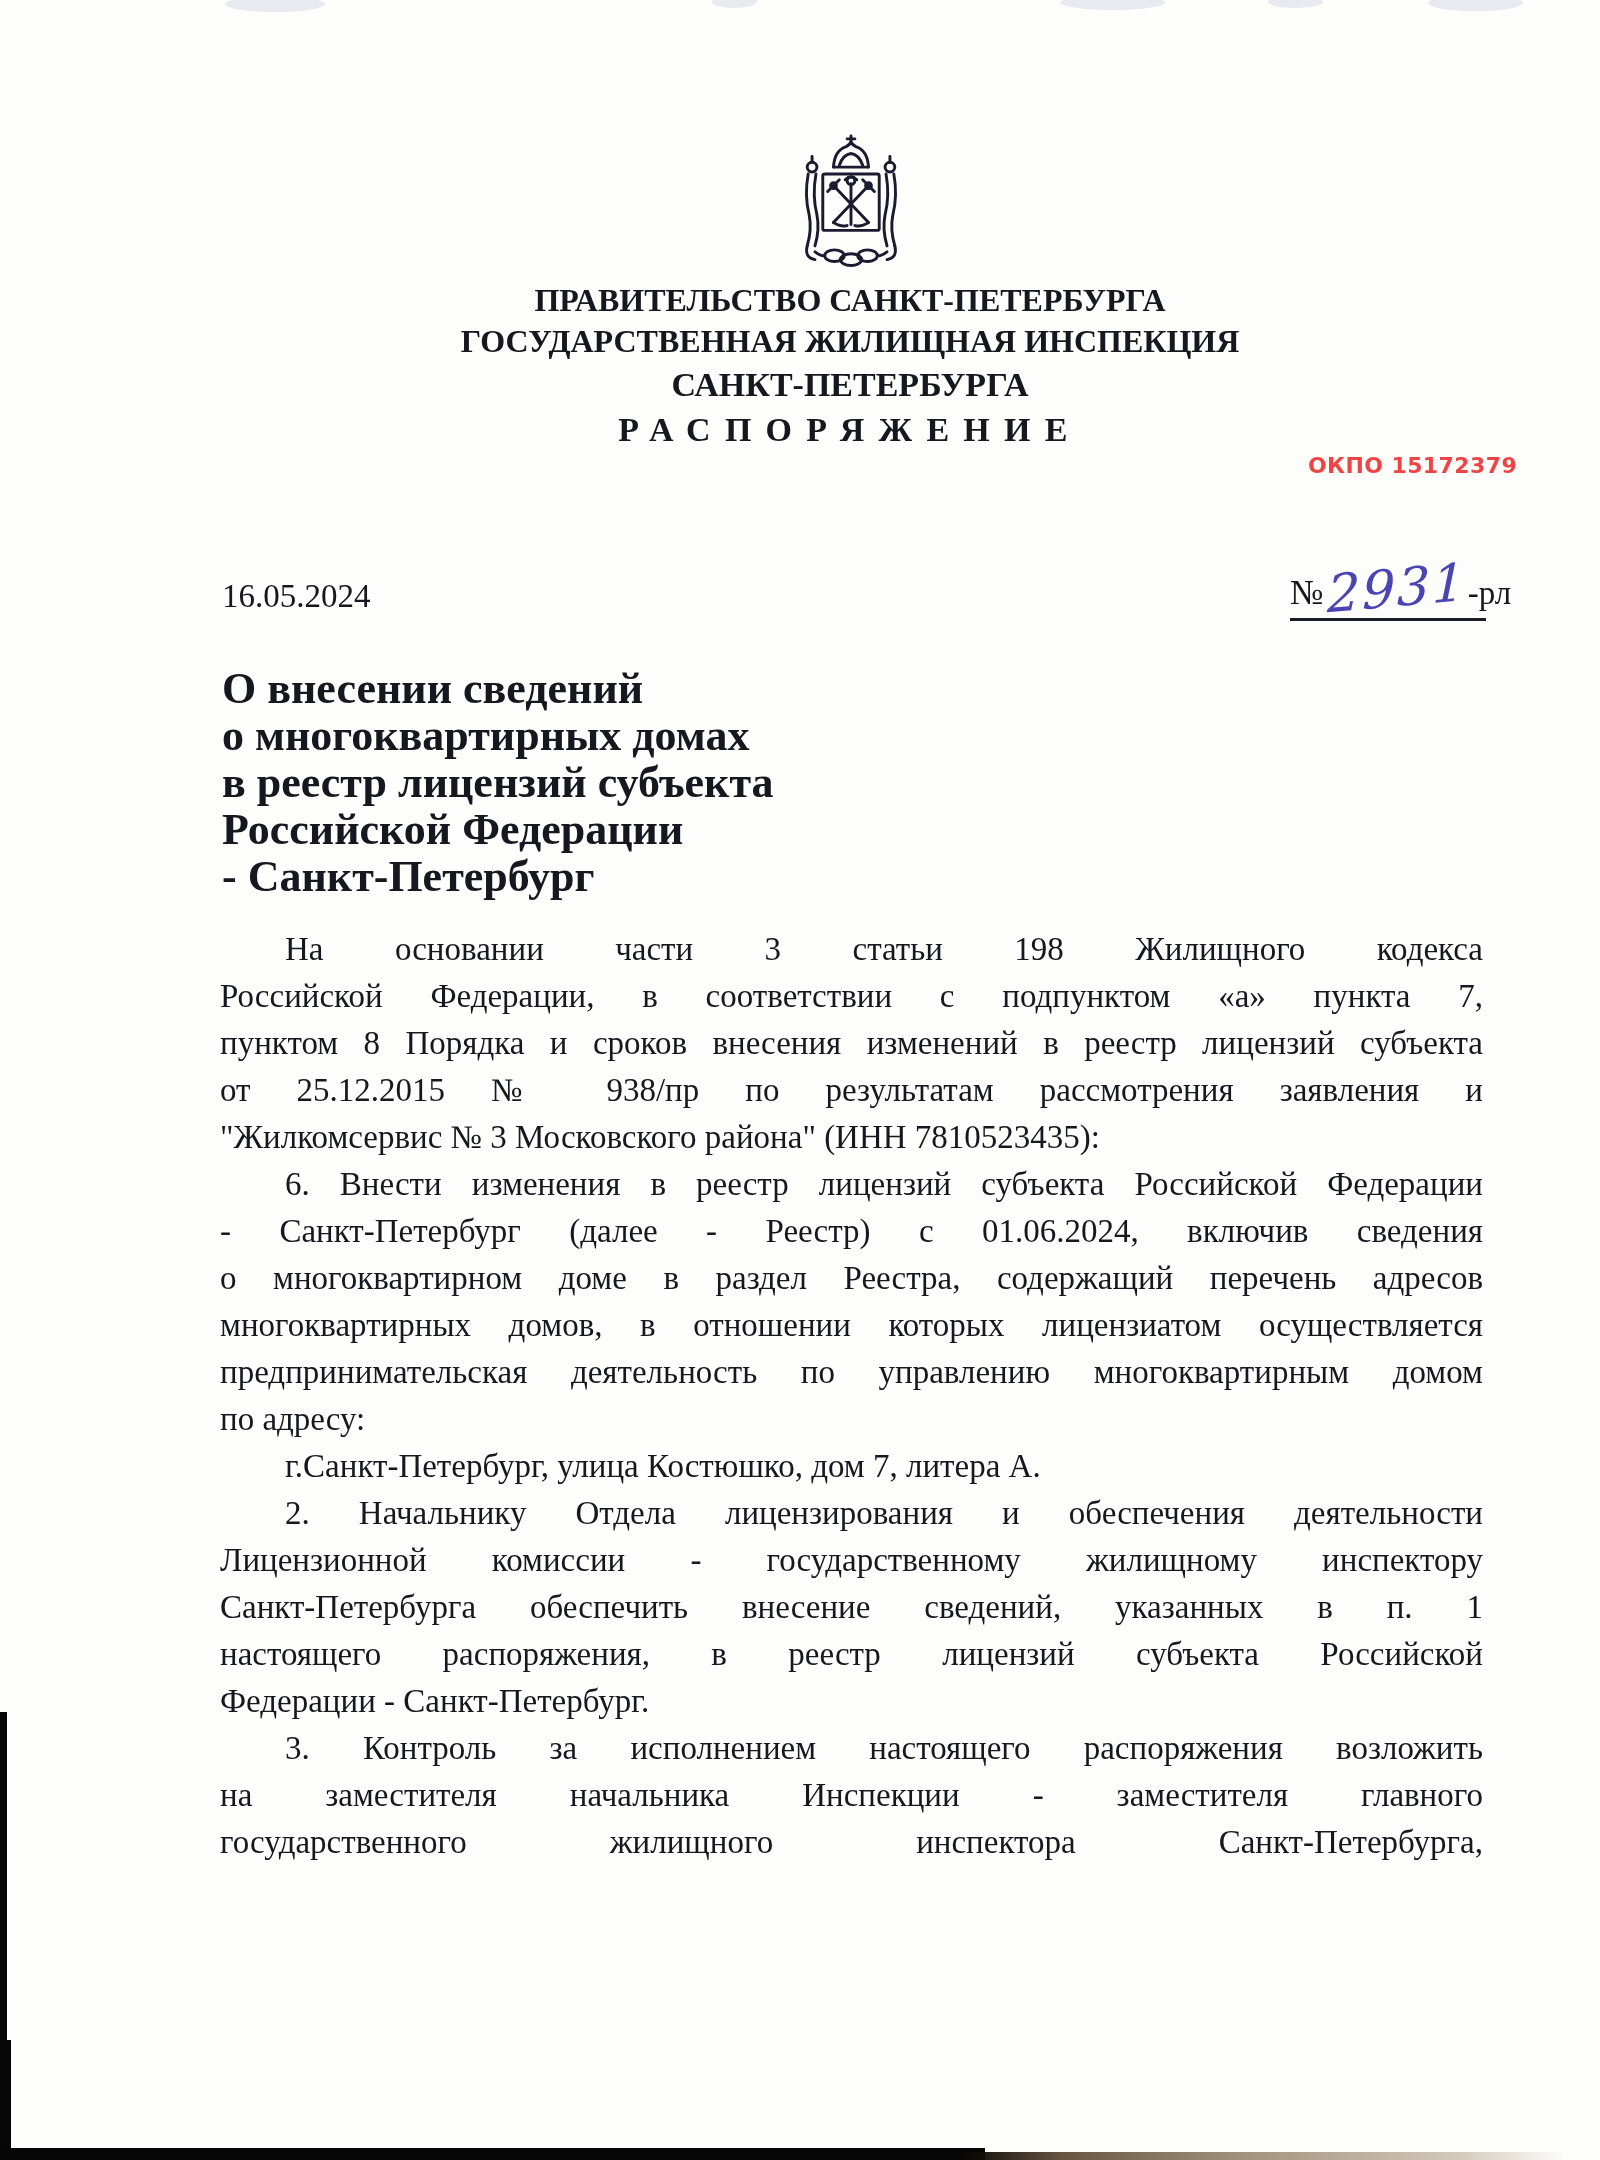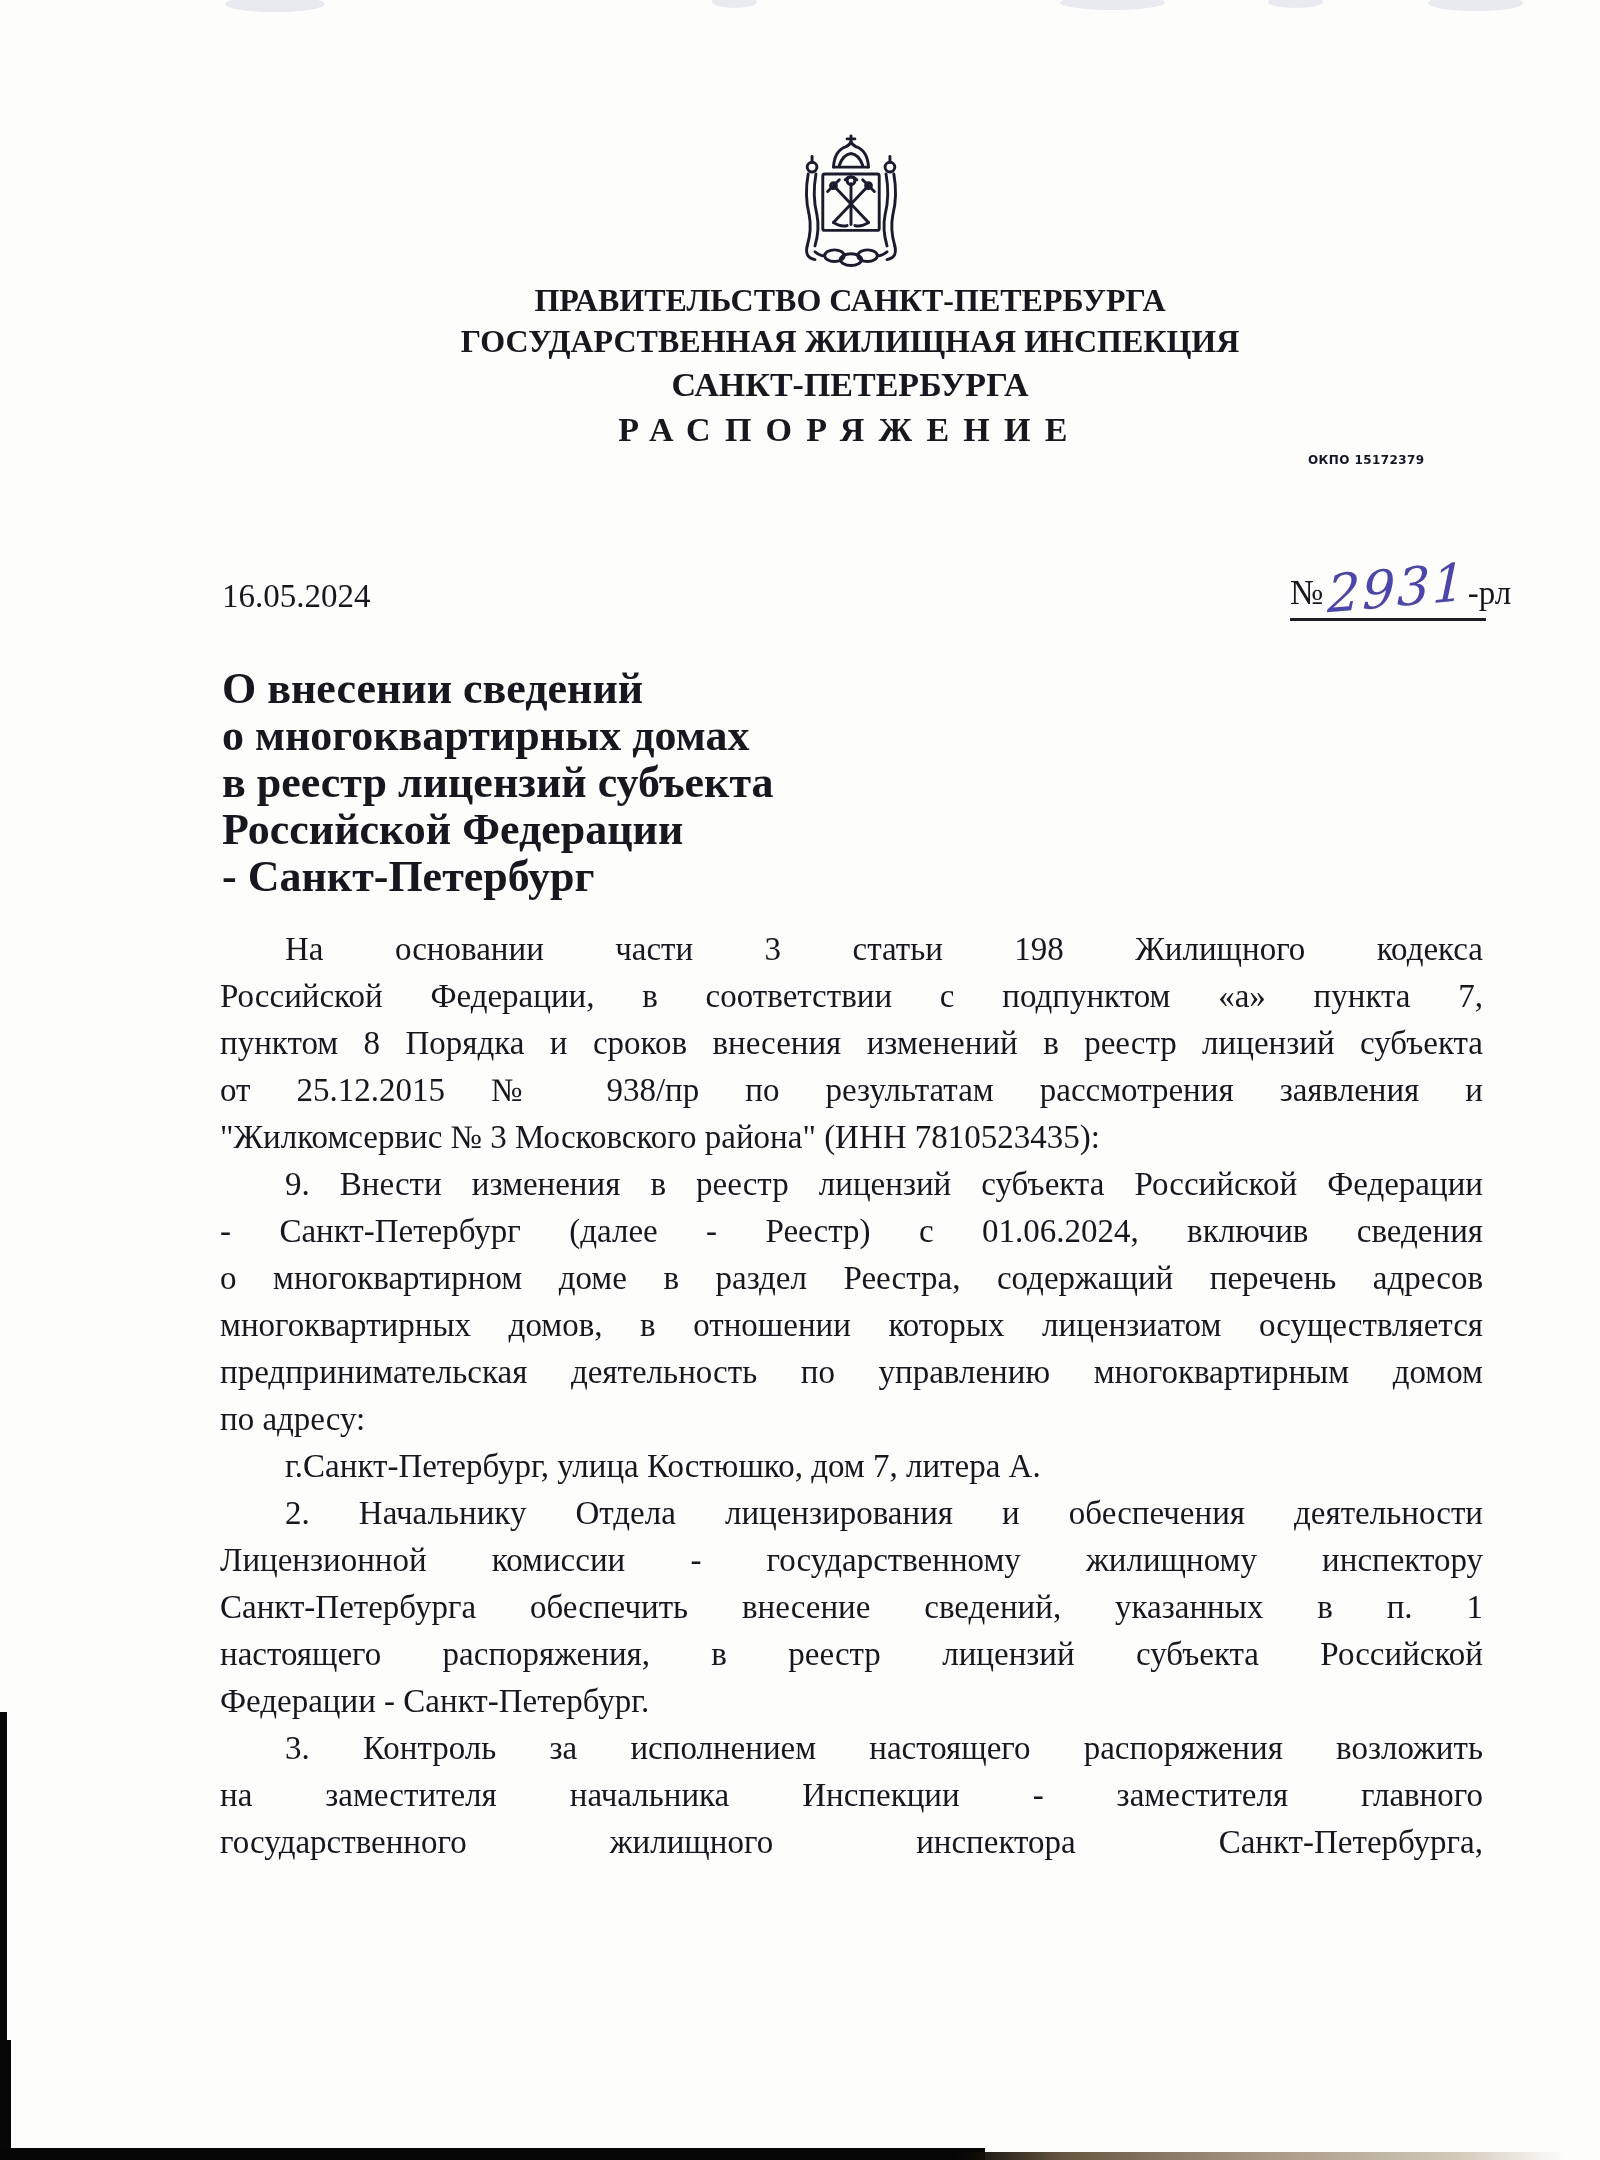--- a/index.html
+++ b/index.html
@@ -15,21 +15,21 @@
   
   .emblem { position:absolute; left:778px; top:134px; width:146px; height:148px; }
   .org-block { position:absolute; left:250px; top:281px; width:1200px; text-align:center; }
   .org-line1 { height:38px; line-height:38px; font-size:32px; font-weight:bold; }
   .org-line2 { height:44px; line-height:44px; font-size:32px; font-weight:bold; }
   .org-line3 { height:44px; line-height:44px; font-size:34px; font-weight:bold; }
   .doc-type  { height:46px; line-height:46px; font-size:34px; font-weight:bold; letter-spacing:0.42em; }
   .okpo {
     position:absolute; left:1308px; top:453px;
     font-family:"DejaVu Sans","Liberation Sans",sans-serif;
-    font-size:12px; font-weight:600; color:#0f172a; letter-spacing:0.4px;
+    font-size:22px; font-weight:600; color:#ef4444; letter-spacing:0.4px;
   }
   
   .doc-date { position:absolute; left:222px; top:578px; font-size:33px; }
   .doc-number {
     position:absolute; left:1290px; top:556px; width:196px; height:62px;
     border-bottom:3px solid #1d1d28;
     white-space:nowrap;
   }
   .num-sign { font-size:35px; line-height:62px; vertical-align:baseline; }
   .num-hand {
@@ -126,21 +126,21 @@
     <div class="title-line">Российской Федерации</div>
     <div class="title-line">- Санкт-Петербург</div>
   </div>
 
   <div class="body-block">
     <div class="line just indent">На основании части 3 статьи 198 Жилищного кодекса</div>
     <div class="line just">Российской Федерации, в соответствии с подпунктом «а» пункта 7,</div>
     <div class="line just">пунктом 8 Порядка и сроков внесения изменений в реестр лицензий субъекта</div>
     <div class="line just">от 25.12.2015 № 938/пр по результатам рассмотрения заявления и</div>
     <div class="line left">"Жилкомсервис № 3 Московского района" (ИНН 7810523435):</div>
-    <div class="line just indent">9. Внести изменения в реестр лицензий субъекта Российской Федерации</div>
+    <div class="line just indent">6. Внести изменения в реестр лицензий субъекта Российской Федерации</div>
     <div class="line just">- Санкт-Петербург (далее - Реестр) с 01.06.2024, включив сведения</div>
     <div class="line just">о многоквартирном доме в раздел Реестра, содержащий перечень адресов</div>
     <div class="line just">многоквартирных домов, в отношении которых лицензиатом осуществляется</div>
     <div class="line just">предпринимательская деятельность по управлению многоквартирным домом</div>
     <div class="line left">по адресу:</div>
     <div class="line left indent">г.Санкт-Петербург, улица Костюшко, дом 7, литера А.</div>
     <div class="line just indent">2. Начальнику Отдела лицензирования и обеспечения деятельности</div>
     <div class="line just">Лицензионной комиссии - государственному жилищному инспектору</div>
     <div class="line just">Санкт-Петербурга обеспечить внесение сведений, указанных в п. 1</div>
     <div class="line just">настоящего распоряжения, в реестр лицензий субъекта Российской</div>

